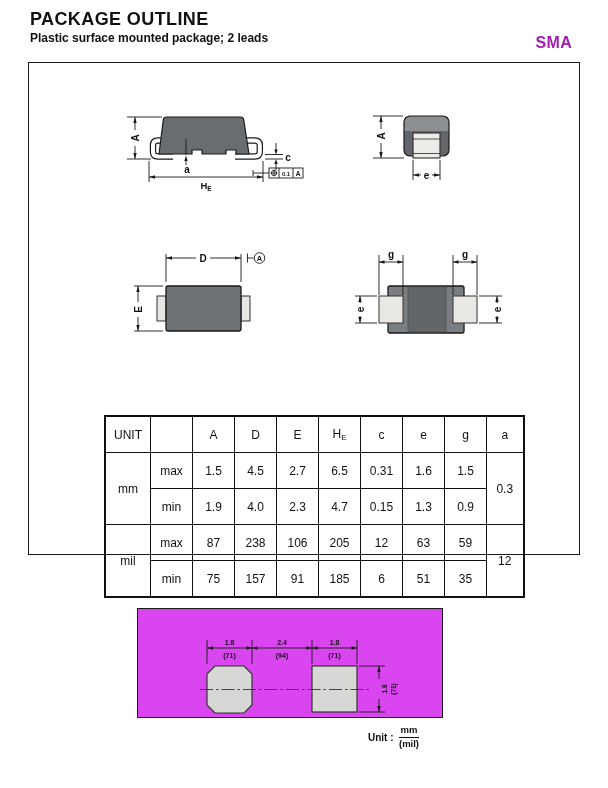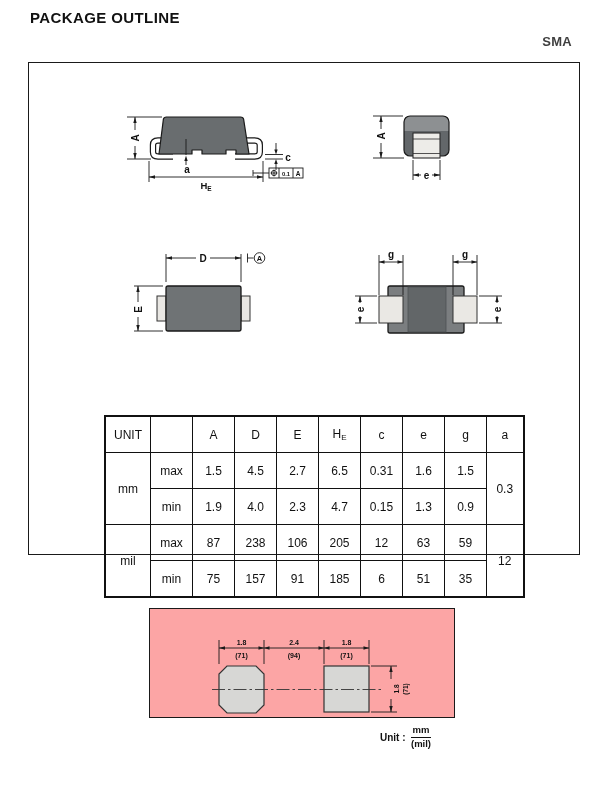--- a/index.html
+++ b/index.html
@@ -1,46 +1,47 @@
 <!DOCTYPE html>
 <html><head>
 <meta charset="utf-8">
 <style>
   html,body{margin:0;padding:0;background:#fff;}
   .page{position:relative;width:608px;height:788px;background:#ffffff;
         font-family:"Liberation Sans",sans-serif;color:#111;overflow:hidden;}
-  .hdr-title{position:absolute;left:30px;top:9px;font-size:15px;font-weight:bold;letter-spacing:.4px;}
+  .hdr-title{position:absolute;left:30px;top:9px;font-size:18px;font-weight:bold;letter-spacing:.4px;}
   .hdr-sub{position:absolute;left:30px;top:31px;font-size:12px;font-weight:bold;}
-  .pkg-code{position:absolute;right:36px;top:34px;font-size:13px;font-weight:bold;color:#404040;letter-spacing:.3px;}
+  .pkg-code{position:absolute;right:36px;top:34px;font-size:16px;font-weight:bold;color:#a21caf;letter-spacing:.3px;}
   .main-box{position:absolute;left:28px;top:62px;width:552px;height:493px;
             border:1.6px solid #1a1a1a;box-sizing:border-box;background:#fff;}
   .main-svg{position:absolute;left:0;top:0;}
   svg text{font-family:"Liberation Sans",sans-serif;font-weight:bold;fill:#111;}
   .dim-table{position:absolute;left:75px;top:352px;border-collapse:collapse;table-layout:fixed;
              font-size:12px;color:#111;}
   .dim-table td{border:1px solid #111;text-align:center;vertical-align:middle;height:19px;padding:8px;}
   .dim-table{border:2px solid #111;}
   .dim-table tr.hdr td{border-bottom:1.6px solid #111;}
   .dim-table tr.sep td{border-top:1.8px solid #111;}
   .subE{font-size:8px;vertical-align:-2px;}
   .pad-title{position:absolute;left:157px;top:580px;font-size:12.5px;font-weight:bold;}
-  .pad-box{position:absolute;left:149px;top:608px;width:306px;height:110px;
-           border:1.5px solid #1a1a1a;box-sizing:border-box;background:#fca5a5;}
+  .pad-box{position:absolute;left:137px;top:608px;width:306px;height:110px;
+           border:1.5px solid #1a1a1a;box-sizing:border-box;background:#d946ef;}
   .unit-note{position:absolute;left:230px;top:116px;display:flex;align-items:center;gap:5px;
              font-size:10px;font-weight:bold;}
   .frac{text-align:center;font-size:9.5px;line-height:1.15;}
   .frac .num{border-bottom:1.2px solid #111;padding:0 2px 1px;}
   .frac .den{padding-top:1px;}
 </style>
 </head>
 <body>
 
 <div class="page">
 
   <div class="hdr-title">PACKAGE  OUTLINE</div>
+  <div class="hdr-sub">Plastic surface mounted package; 2 leads</div>
   <div class="pkg-code">SMA</div>
 
   <div class="main-box">
     <svg class="main-svg" width="549" height="348" viewBox="0 0 549 348">
 
       <g>
 
         <g>
           <path d="M141,77.5 L129,77.5 Q124,77.5 124,82 L124,89 Q124,93.5 129,93.5 L144,93.5" fill="none" stroke="#1a1a1a" stroke-width="6.4"></path>
           <path d="M141,77.5 L129,77.5 Q124,77.5 124,82 L124,89 Q124,93.5 129,93.5 L144,93.5" fill="none" stroke="#ffffff" stroke-width="4"></path>

